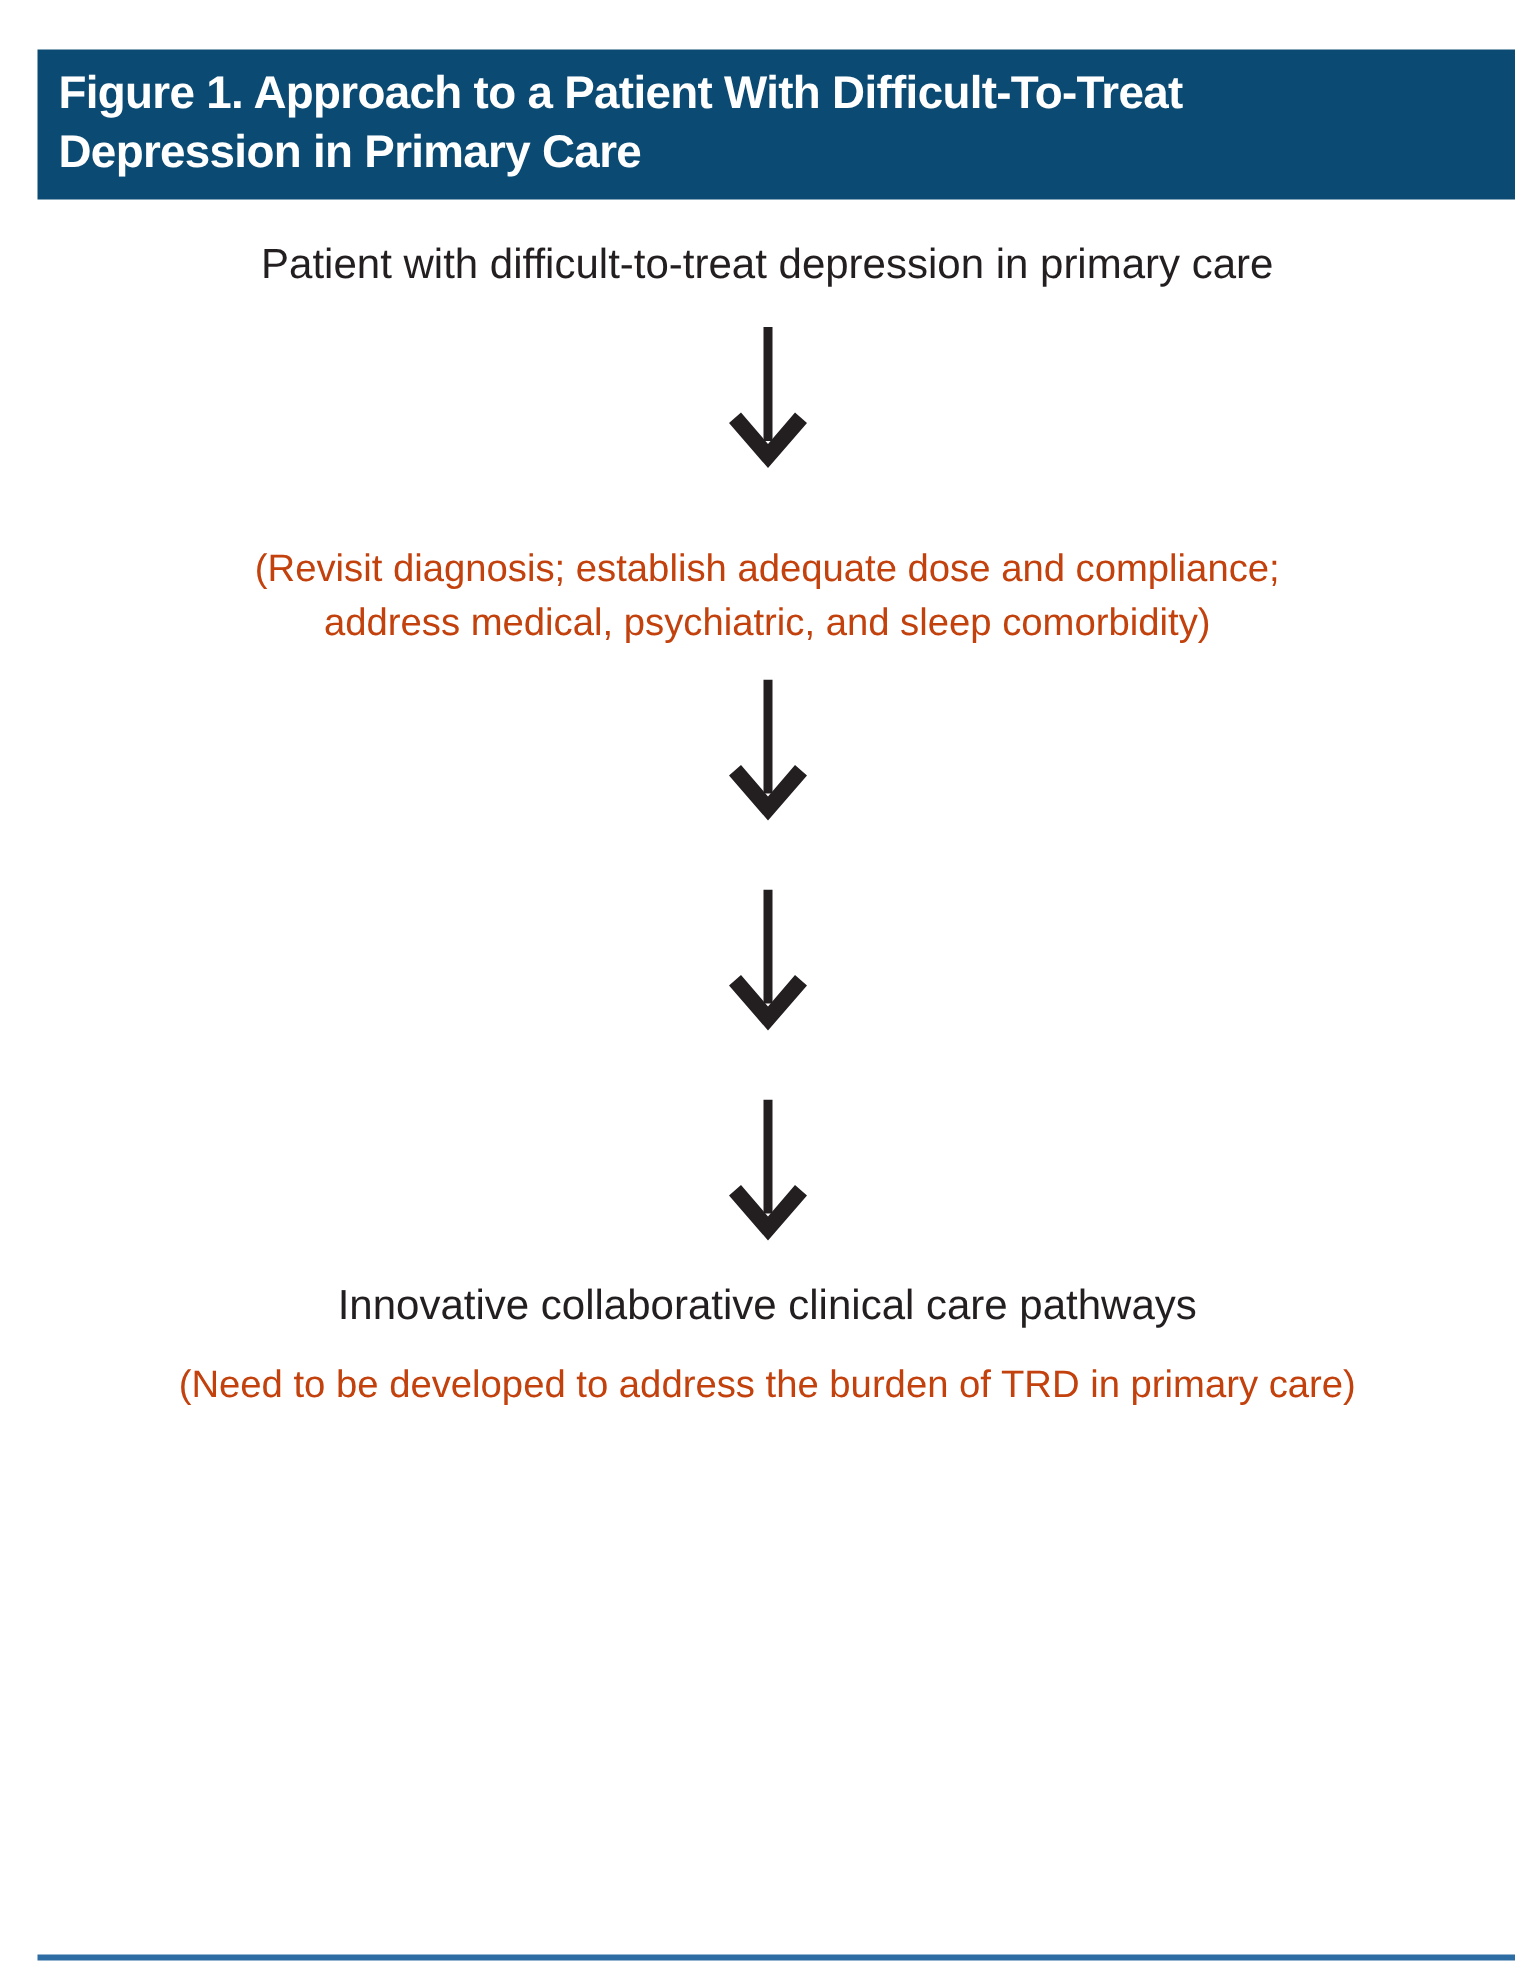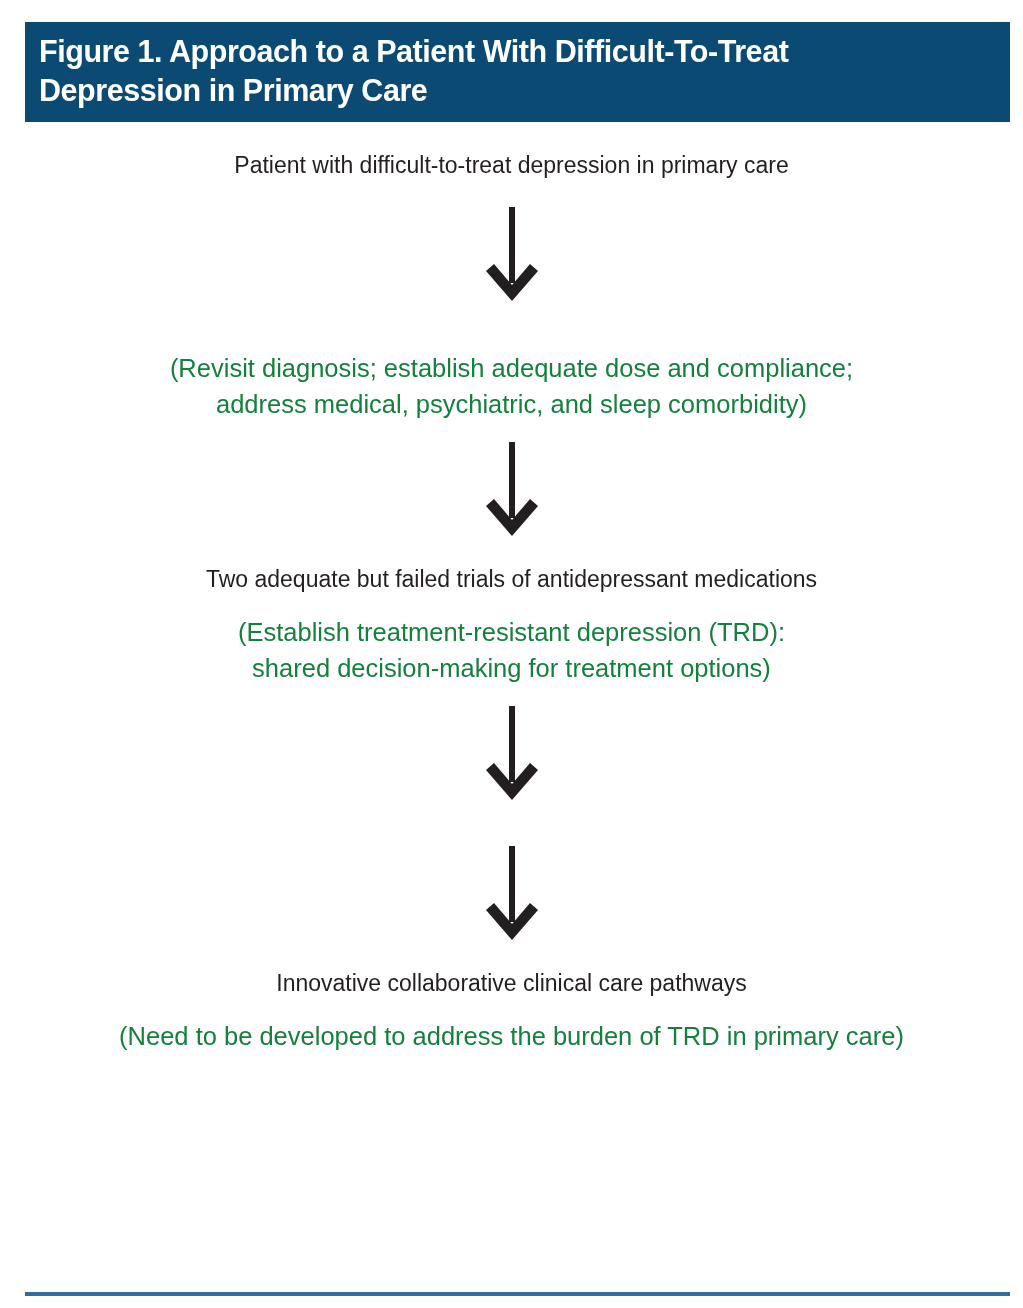--- a/index.html
+++ b/index.html
@@ -12,21 +12,21 @@
     width: 1023px;
     height: 1308px;
     font-family: "Liberation Sans", sans-serif;
     color: #231f20;
     position: relative;
     overflow: hidden;
   }
 
   .figure {
     position: absolute;
-    left: 0; top: 4px;
+    left: 0; top: 15px;
     width: 1023px;
     height: 916px;
     background: #ffffff;
   }
 
   
   .banner {
     position: absolute;
     left: 25px;
     top: 18px;
@@ -52,29 +52,29 @@
     left: 0;
     top: 130px;
     width: 1023px;
   }
 
   .step {
     width: 100%;
     text-align: center;
   }
   .step-title {
-    font-size: 23px;
+    font-size: 28px;
     line-height: 34px;
     color: #231f20;
     white-space: pre-line;
   }
   .step-detail {
     font-size: 25.5px;
     line-height: 36px;
-    color: #15803d;
+    color: #c2410c;
     white-space: pre-line;
   }
   .gap-sm { height: 18px; }
 
   
   .step-0 { padding-top: 14px; }
   .step-1 { padding-top: 0px; }
   .step-2 { padding-top: 0px; }
   .step-3 { padding-top: 0px; }
   .step-4 { padding-top: 0px; }
@@ -127,26 +127,20 @@
 address medical, psychiatric, and sleep comorbidity)</div>
     </div>
 
     <div class="arrow-wrap" style="height:140px;">
       <svg width="60" height="100" viewBox="0 0 60 100" aria-hidden="true">
         <rect x="27" y="0" width="6" height="76" fill="#231f20"></rect>
         <path d="M 4 64 L 30 94 L 56 64 L 48 57 L 30 78 L 12 57 Z" fill="#231f20"></path>
       </svg>
     </div>
 
-    <div class="step step-2">
-      <div class="step-title">Two adequate but failed trials of antidepressant medications</div>
-      <div class="gap-sm"></div>
-      <div class="step-detail">(Establish treatment-resistant depression (TRD):
-shared decision-making for treatment options)</div>
-    </div>
 
     <div class="arrow-wrap" style="height:140px;">
       <svg width="60" height="100" viewBox="0 0 60 100" aria-hidden="true">
         <rect x="27" y="0" width="6" height="76" fill="#231f20"></rect>
         <path d="M 4 64 L 30 94 L 56 64 L 48 57 L 30 78 L 12 57 Z" fill="#231f20"></path>
       </svg>
     </div>
 
 
     <div class="arrow-wrap" style="height:140px;">

